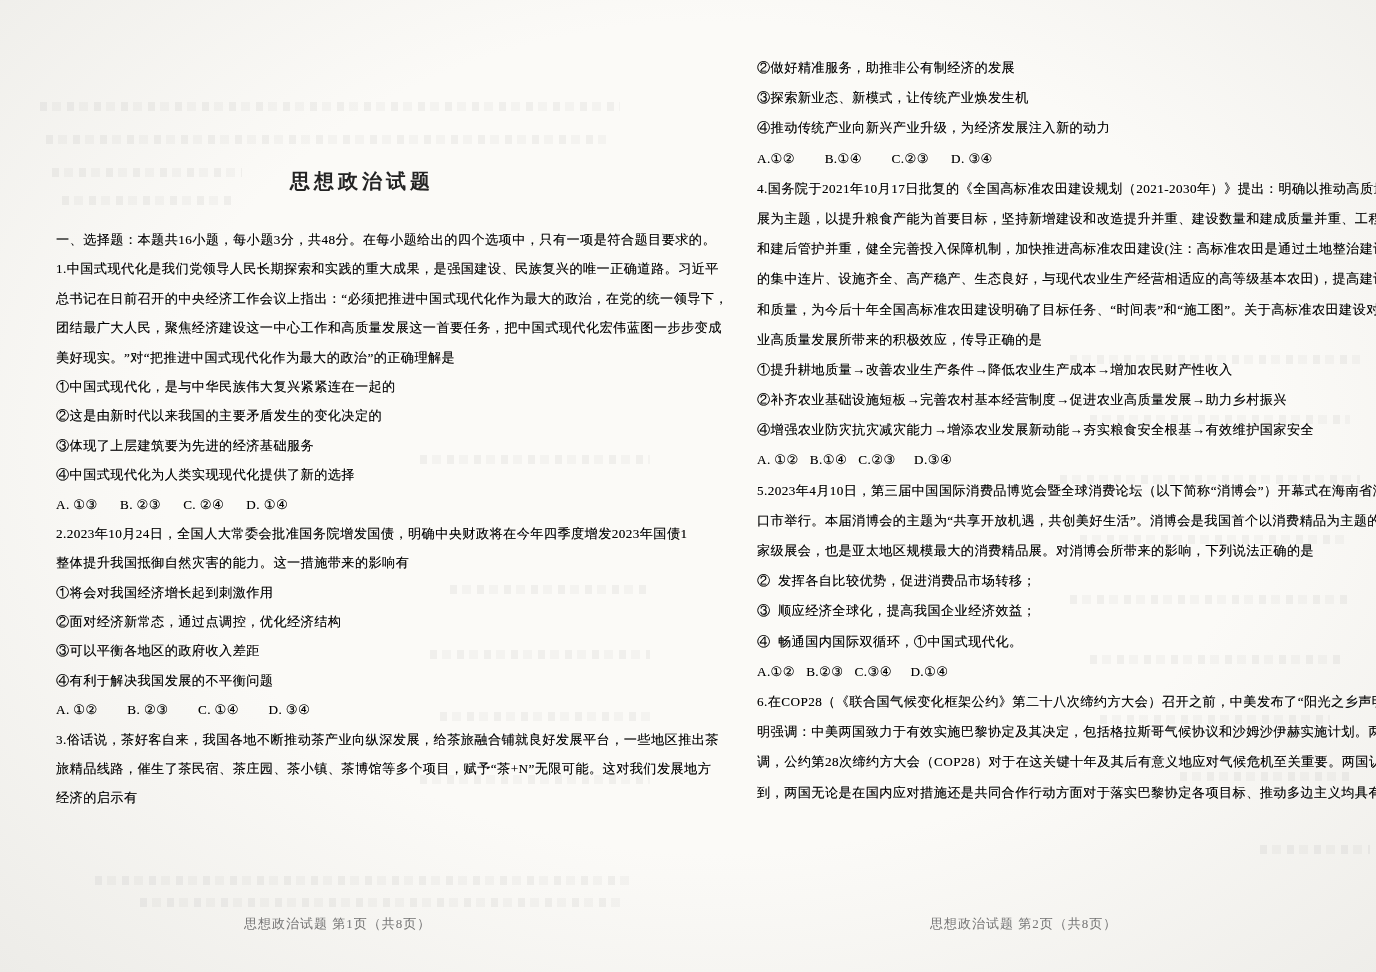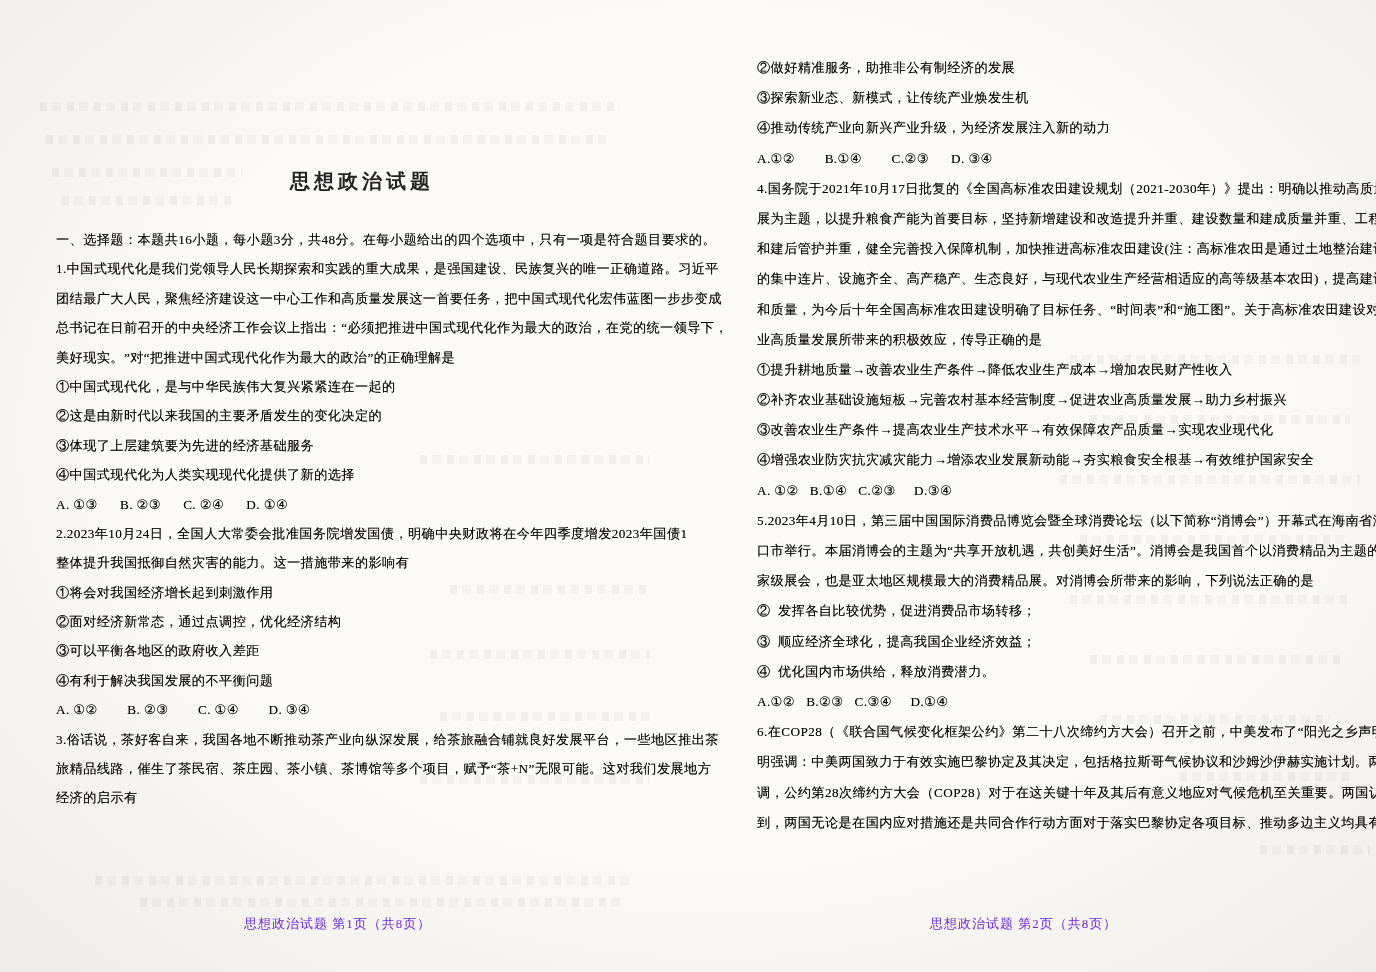--- a/index.html
+++ b/index.html
@@ -47,21 +47,21 @@
     color: #000000;
     text-shadow: 0 0 0.4px rgba(60,60,60,0.55);
     overflow: visible;
   }
   
   .footer {
     position: absolute;
     top: 915px;
     font-size: 13px;
     letter-spacing: 1px;
-    color: #6d28d9;
+    color: #737373;
     white-space: pre;
   }
   .footer.p1 { left: 244px; }
   .footer.p2 { left: 930px; }
   
   .bleed {
     position: absolute;
     height: 9px;
     background: repeating-linear-gradient(
       90deg,
@@ -99,22 +99,22 @@
   <div class="bleed" style="left:1090px; top:655px; width:250px;"></div>
   <div class="bleed" style="left:1100px; top:715px; width:230px;"></div>
   <div class="bleed" style="left:1180px; top:772px; width:170px;"></div>
   <div class="bleed" style="left:1260px; top:845px; width:110px;"></div>
 
   <div class="exam-title">思想政治试题</div>
 
   <div class="col col1">
       <div class="line">一、选择题：本题共16小题，每小题3分，共48分。在每小题给出的四个选项中，只有一项是符合题目要求的。</div>
       <div class="line">1.中国式现代化是我们党领导人民长期探索和实践的重大成果，是强国建设、民族复兴的唯一正确道路。习近平</div>
+      <div class="line">总书记在日前召开的中央经济工作会议上指出：“必须把推进中国式现代化作为最大的政治，在党的统一领导下，</div>
       <div class="line">团结最广大人民，聚焦经济建设这一中心工作和高质量发展这一首要任务，把中国式现代化宏伟蓝图一步步变成</div>
-      <div class="line">总书记在日前召开的中央经济工作会议上指出：“必须把推进中国式现代化作为最大的政治，在党的统一领导下，</div>
       <div class="line">美好现实。”对“把推进中国式现代化作为最大的政治”的正确理解是</div>
       <div class="line">①中国式现代化，是与中华民族伟大复兴紧紧连在一起的</div>
       <div class="line">②这是由新时代以来我国的主要矛盾发生的变化决定的</div>
       <div class="line">③体现了上层建筑要为先进的经济基础服务</div>
       <div class="line">④中国式现代化为人类实现现代化提供了新的选择</div>
       <div class="line">A. ①③      B. ②③      C. ②④      D. ①④</div>
       <div class="line">2.2023年10月24日，全国人大常委会批准国务院增发国债，明确中央财政将在今年四季度增发2023年国债1</div>
       <div class="line">整体提升我国抵御自然灾害的能力。这一措施带来的影响有</div>
       <div class="line">①将会对我国经济增长起到刺激作用</div>
       <div class="line">②面对经济新常态，通过点调控，优化经济结构</div>
@@ -134,29 +134,28 @@
       <div class="line">④推动传统产业向新兴产业升级，为经济发展注入新的动力</div>
       <div class="line">A.①②        B.①④        C.②③      D. ③④</div>
       <div class="line">4.国务院于2021年10月17日批复的《全国高标准农田建设规划（2021-2030年）》提出：明确以推动高质量发</div>
       <div class="line">展为主题，以提升粮食产能为首要目标，坚持新增建设和改造提升并重、建设数量和建成质量并重、工程建设</div>
       <div class="line">和建后管护并重，健全完善投入保障机制，加快推进高标准农田建设(注：高标准农田是通过土地整治建设形成</div>
       <div class="line">的集中连片、设施齐全、高产稳产、生态良好，与现代农业生产经营相适应的高等级基本农田)，提高建设标准</div>
       <div class="line">和质量，为今后十年全国高标准农田建设明确了目标任务、“时间表”和“施工图”。关于高标准农田建设对农</div>
       <div class="line">业高质量发展所带来的积极效应，传导正确的是</div>
       <div class="line">①提升耕地质量→改善农业生产条件→降低农业生产成本→增加农民财产性收入</div>
       <div class="line">②补齐农业基础设施短板→完善农村基本经营制度→促进农业高质量发展→助力乡村振兴</div>
-      <div class="line">③改善农业生产条件→提高农业生产技术水平→有效保障农产品质量→实现农业现代化</div>
       <div class="line">④增强农业防灾抗灾减灾能力→增添农业发展新动能→夯实粮食安全根基→有效维护国家安全</div>
       <div class="line">A. ①②   B.①④   C.②③     D.③④</div>
       <div class="line">5.2023年4月10日，第三届中国国际消费品博览会暨全球消费论坛（以下简称“消博会”）开幕式在海南省海</div>
       <div class="line">口市举行。本届消博会的主题为“共享开放机遇，共创美好生活”。消博会是我国首个以消费精品为主题的国</div>
       <div class="line">家级展会，也是亚太地区规模最大的消费精品展。对消博会所带来的影响，下列说法正确的是</div>
       <div class="line">②  发挥各自比较优势，促进消费品市场转移；</div>
       <div class="line">③  顺应经济全球化，提高我国企业经济效益；</div>
-      <div class="line">④  优化国内市场供给，释放消费潜力。</div>
+      <div class="line">④  畅通国内国际双循环，①中国式现代化。</div>
       <div class="line">A.①②   B.②③   C.③④     D.①④</div>
       <div class="line">6.在COP28（《联合国气候变化框架公约》第二十八次缔约方大会）召开之前，中美发布了“阳光之乡声明”，声</div>
       <div class="line">明强调：中美两国致力于有效实施巴黎协定及其决定，包括格拉斯哥气候协议和沙姆沙伊赫实施计划。两国强</div>
       <div class="line">调，公约第28次缔约方大会（COP28）对于在这关键十年及其后有意义地应对气候危机至关重要。两国认识</div>
       <div class="line">到，两国无论是在国内应对措施还是共同合作行动方面对于落实巴黎协定各项目标、推动多边主义均具有重要</div>
     </div>
 
   <div class="footer p2">思想政治试题 第2页（共8页）</div>
 
 </div>

